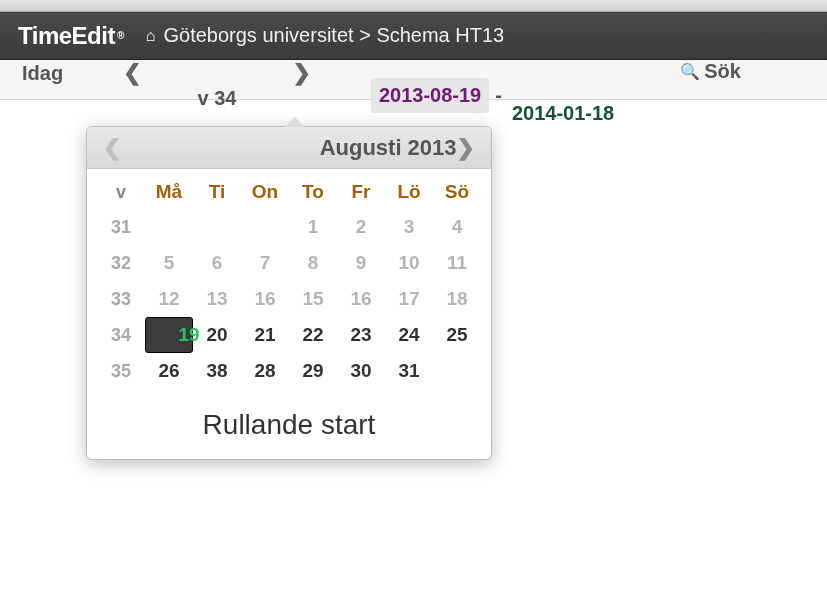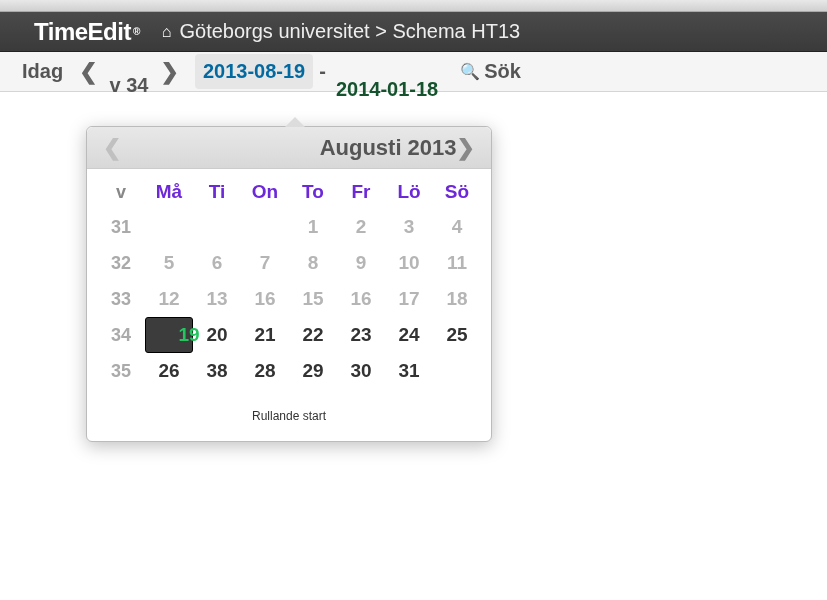--- a/index.html
+++ b/index.html
@@ -10,58 +10,59 @@
   background: #fff;
 }
 .browser-top {
   height: 12px;
   background: linear-gradient(#e8e8e8, #d0d0d0);
   border-bottom: 1px solid #aaa;
 }
 .header-bar {
   background: linear-gradient(#4a4a4a, #3a3a3a);
   color: #fff;
-  height: 40px;
-  display: flex;
-  align-items: center;
-  padding: 0 34px;
+  height: 48px;
+  display: flex;
+  align-items: center;
+  padding: 0 18px;
   font-size: 20px;
   border-bottom: 1px solid #222;
 }
 .logo {
   font-weight: bold;
   font-size: 24px;
   margin-right: 22px;
   letter-spacing: -0.5px;
   display: flex;
   align-items: center;
 }
 .logo sup { font-size: 10px; margin-left: 2px; }
 .home-icon { margin-right: 8px; font-size: 16px; }
 .breadcrumb { color: #eee; text-align: center; }
 .nav-bar {
   background: #f5f5f5;
   border-bottom: 1px solid #d5d5d5;
   height: 40px;
   display: flex;
-  align-items: center;
+  align-items: flex-start;
   padding: 0 18px;
   font-size: 20px;
   color: #555;
   font-weight: bold;
+  gap: 44px;
 }
 .nav-link { color: #555; margin-right: 6px; cursor: pointer; padding: 2px 4px; }
 .chev { font-size: 22px; color: #666; padding: 0 6px; cursor: pointer; }
 .week-label { padding: 0 6px; color: #555; cursor: pointer; margin-top: 27px; }
 .date-range { display: inline-flex; align-items: center; margin-left: 10px; }
 .date-start {
   background: #e6e6e6;
   border-radius: 4px;
   padding: 6px 8px;
-  color: #0369a1;
+  color: #701a75;
   cursor: pointer;
 }
 .date-sep { padding: 0 6px; color: #555; }
 .date-end { color: #14532d; cursor: pointer; padding: 6px 4px; margin-top: 36px; }
 .search-wrap { display: flex; align-items: center; margin-left: 18px; cursor: pointer; }
 .mag { font-size: 16px; margin-right: 4px; }
 
 .popover {
   position: absolute;
   left: 86px;
@@ -102,29 +103,29 @@
 .cal-grid { padding: 6px 10px 4px; }
 .cal-row { display: flex; }
 .cal-cell {
   width: 48px;
   height: 36px;
   display: flex;
   align-items: center;
   justify-content: center;
   font-size: 19px;
 }
-.cal-head { font-weight: bold; color: #6d28d9; height: 34px; }
+.cal-head { font-weight: bold; color: #a16207; height: 34px; }
 .wk-col { color: #aaa; font-weight: bold; font-size: 18px; }
 .dow-head.wk-col { color:#888; }
 .day { color: #333; font-weight: bold; cursor: pointer; border-radius: 3px; }
 .day.faded { color: #b5b5b5; font-weight: bold; }
 .day.selected { background: #3c3c3c; color: #22c55e; border: 1px solid #000; padding-left: 40px; }
 .footer-link {
   text-align: center;
-  font-size: 12px;
+  font-size: 28px;
   color: #333;
   padding: 16px 0 18px;
   cursor: pointer;
 }
 </style>
 </head>
 <body>
 
 <div class="browser-top"></div>
 

